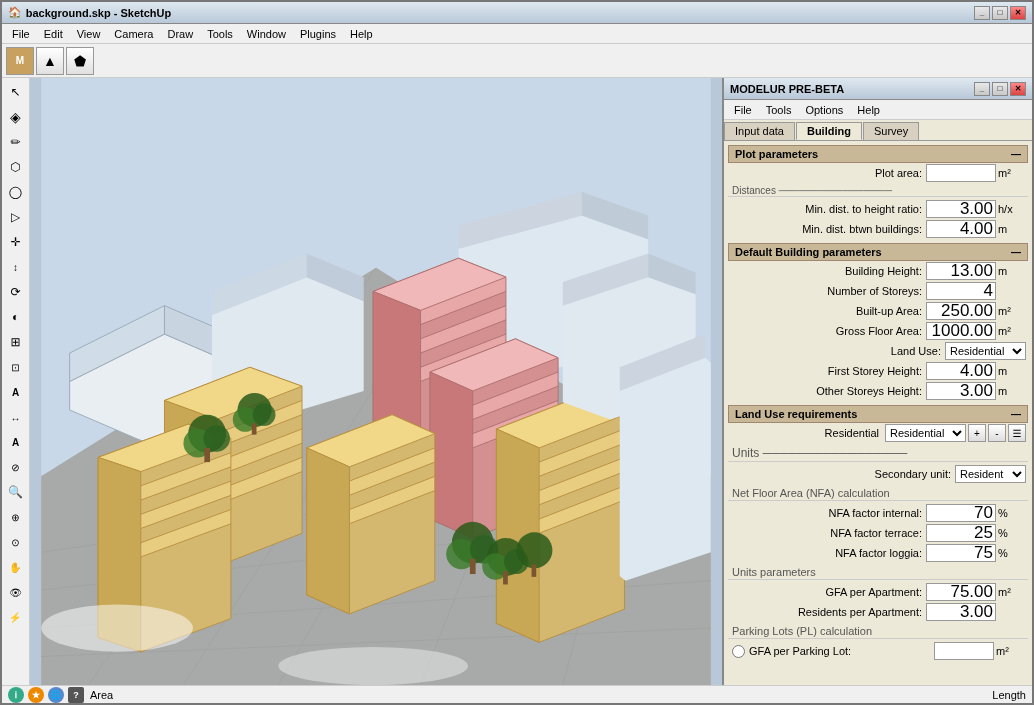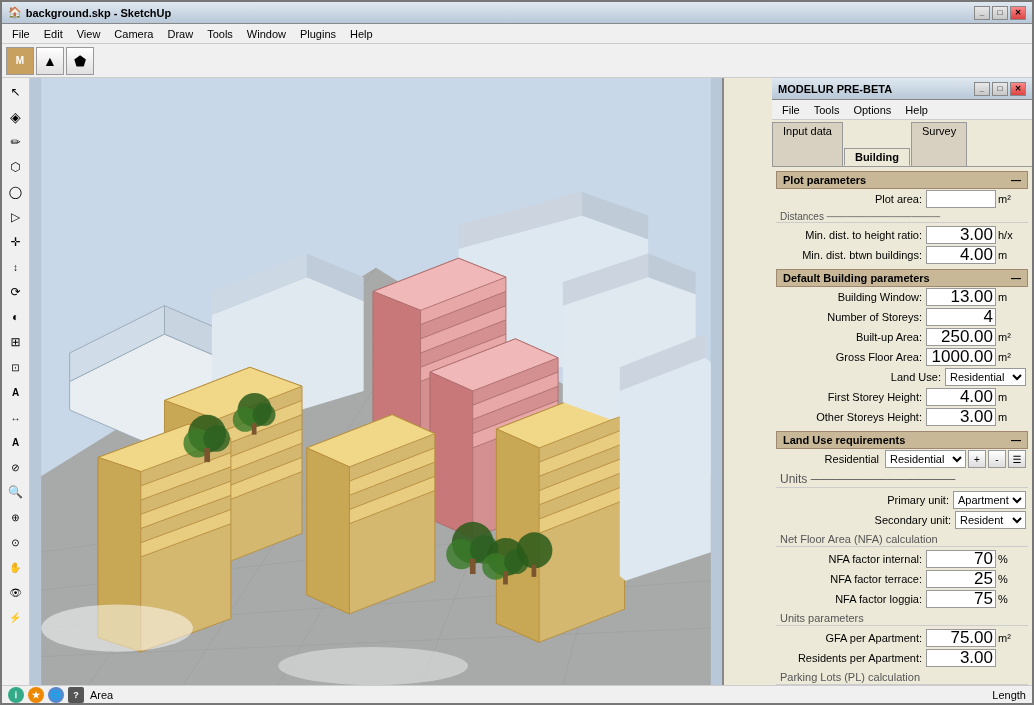--- a/index.html
+++ b/index.html
@@ -26,30 +26,30 @@
     .left-btn { width: 24px; height: 24px; display: flex; align-items: center; justify-content: center; cursor: pointer; font-size: 12px; border: 1px solid transparent; }
 
     
     .viewport { flex: 1; background: #b8c8d8; position: relative; overflow: hidden; }
 
     
     .status-bar { height: 18px; background: #f0f0f0; border-top: 1px solid #ccc; display: flex; align-items: center; padding: 0 6px; gap: 6px; font-size: 11px; }
     .status-right { margin-left: auto; }
 
     
-    .modelur-panel { width: 310px; background: #ece9d8; border-left: 2px solid #888; display: flex; flex-direction: column; padding-left: 48px; }
+    .modelur-panel { width: 310px; background: #ece9d8; border-left: 2px solid #888; display: flex; flex-direction: column; }
     .panel-title-bar { background: linear-gradient(to bottom, #dfe8f0, #b8c8d8); height: 22px; display: flex; align-items: center; padding: 0 6px; border-bottom: 1px solid #888; font-size: 11px; font-weight: bold; justify-content: space-between; }
     .panel-title-controls { display: flex; gap: 2px; }
     .panel-menu-bar { background: #f0f0f0; height: 20px; display: flex; align-items: center; padding: 0 4px; border-bottom: 1px solid #ccc; gap: 2px; }
     .panel-menu-item { padding: 1px 6px; font-size: 11px; cursor: pointer; }
 
     
     .tabs { display: flex; background: #ece9d8; border-bottom: 1px solid #999; padding-top: 2px; }
     .tab { padding: 2px 10px; font-size: 11px; cursor: pointer; border: 1px solid #999; border-bottom: none; background: #d8d0c0; margin-right: 1px; }
-    .tab.active { background: #ece9d8; border-bottom: 1px solid #ece9d8; font-weight: bold; margin-top: 26px; }
+    .tab.active { background: #ece9d8; border-bottom: 1px solid #ece9d8; font-weight: bold; }
 
     
     .panel-content { flex: 1; overflow-y: auto; padding: 4px; }
 
     
     .section { background: #ece9d8; margin-bottom: 4px; }
     .section-header { background: linear-gradient(to bottom, #b8b0a0, #9888780); background: #c8b898; border: 1px solid #a08870; padding: 2px 6px; font-size: 11px; font-weight: bold; display: flex; justify-content: space-between; align-items: center; }
     .section-collapse { cursor: pointer; font-size: 10px; }
 
     
@@ -312,21 +312,21 @@
           </div>
         </div>
 
         <div class="section">
           <div class="section-header">
             <span>Default Building parameters</span>
             <span class="section-collapse">—</span>
           </div>
 
           <div class="form-row">
-            <span class="form-label">Building Window:</span>
+            <span class="form-label">Building Height:</span>
             <input class="form-input" type="text" value="13.00" style="">
             <span class="form-unit">m</span>
           </div>
 
           <div class="form-row">
             <span class="form-label">Number of Storeys:</span>
             <input class="form-input" type="text" value="4" style="">
             <span class="form-unit"></span>
           </div>
 
@@ -379,27 +379,20 @@
             <button class="color-btn">+</button>
             <button class="color-btn">-</button>
             <button class="color-btn">☰</button>
           </div>
 
 
           <div class="group-label" style="padding:1px 4px; margin:2px 0; font-size:12px;">
             <span>Units</span> ─────────────────
           </div>
           <div class="form-row">
-            <span class="form-label">Primary unit:</span>
-            <select class="form-select">
-              <option>Apartment</option>
-              <option>Room</option>
-            </select>
-          </div>
-          <div class="form-row">
             <span class="form-label">Secondary unit:</span>
             <select class="form-select">
               <option>Resident</option>
               <option>Employee</option>
             </select>
           </div>
 
           <div class="group-label" style="padding:1px 4px; margin:2px 0; font-size:11px;">
             <span>Net Floor Area (NFA) calculation</span>
           </div>

